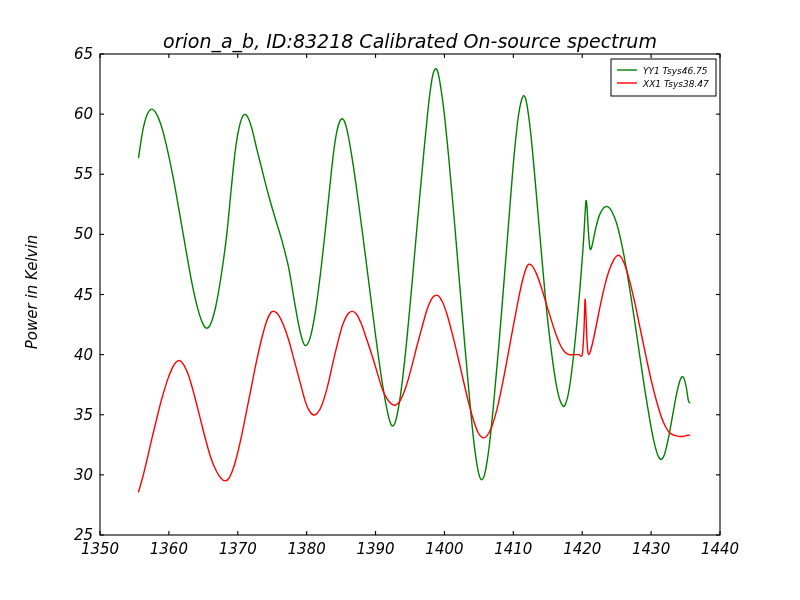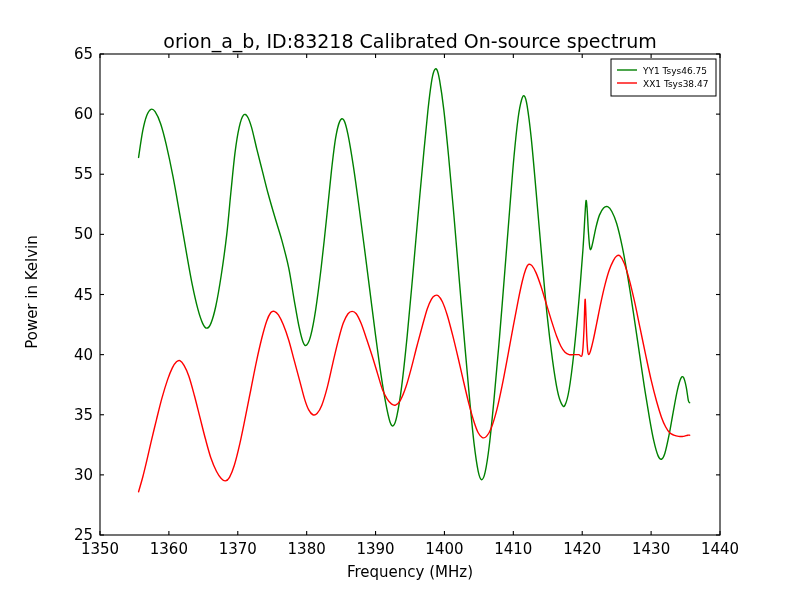--- a/index.html
+++ b/index.html
@@ -6,20 +6,21 @@
   body{
     width:800px;height:600px;
     background:#ffffff;
     font-family:"DejaVu Sans", sans-serif;
     overflow:hidden;
   }
   #figure{
     position:relative;
     width:800px;height:600px;
     background:#ffffff;
+    font-style:italic;
   }
   .fig-title{
     position:absolute;
     left:0;top:30px;width:800px;
     text-align:center;
     font-size:19px;
     color:#000000;
     letter-spacing:0px;
   }
   
@@ -129,15 +130,14 @@
     <rect id="axes-frame" class="axis-line" x="100" y="54" width="620" height="481"></rect>
     <g id="legend-group">
         <rect x="611" y="59" width="105" height="37" class="legend-box"></rect>
         <line x1="617" y1="70" x2="637" y2="70" class="legend-line" stroke="#008000"></line>
         <text x="643" y="73.5" class="legend-text">YY1 Tsys46.75</text>
         <line x1="617" y1="83" x2="637" y2="83" class="legend-line" stroke="#ff0000"></line>
         <text x="643" y="86.5" class="legend-text">XX1 Tsys38.47</text>
       </g>
   </svg>
 
-  <div class="xlabel">Frequency (MHz)</div>
 
 </div>
 
 </body></html>

